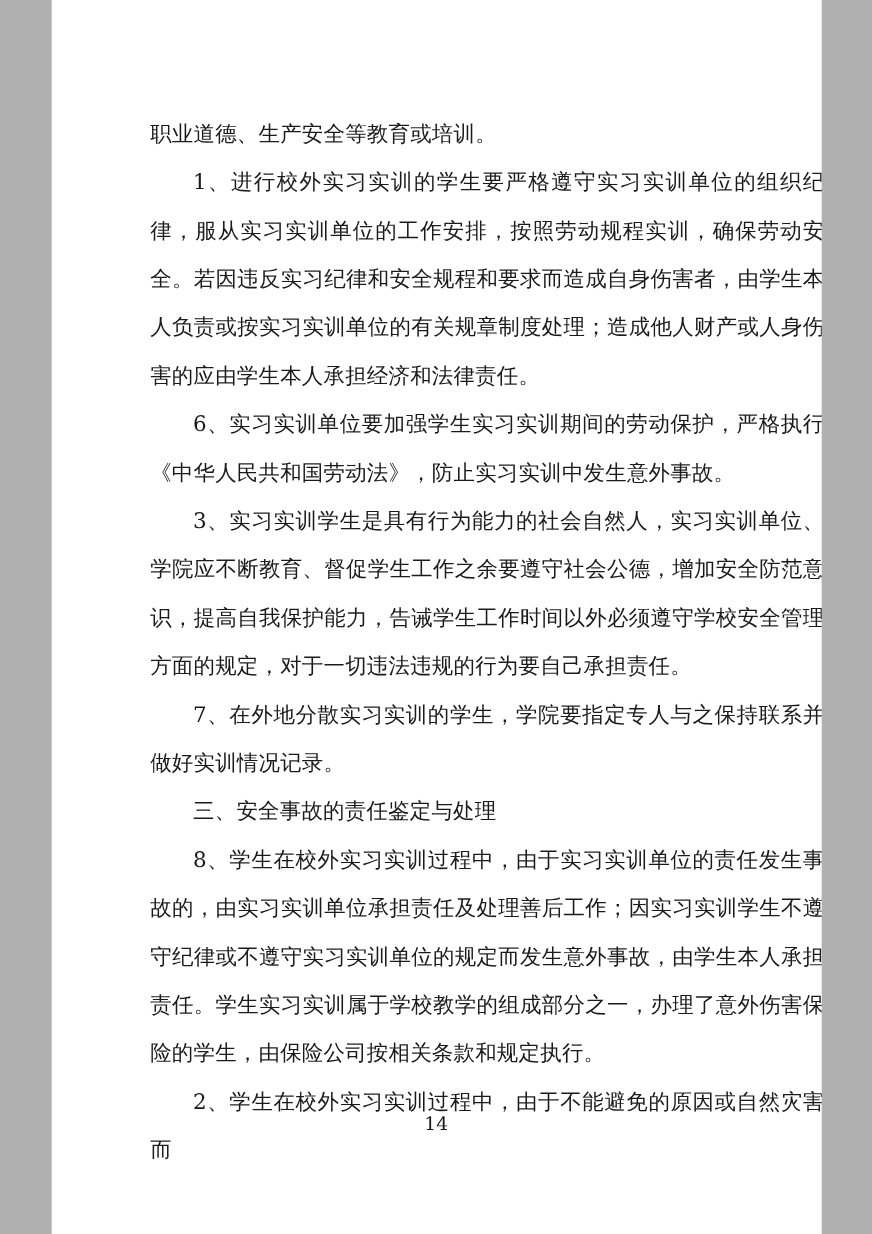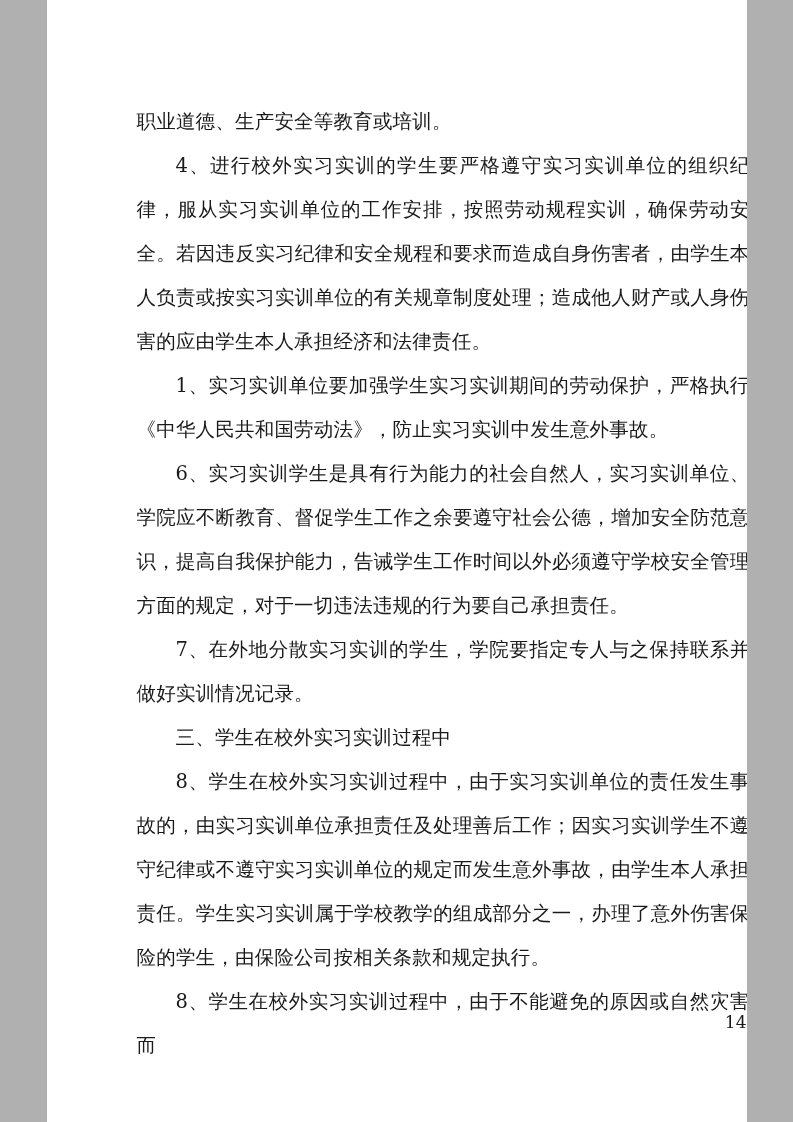--- a/index.html
+++ b/index.html
@@ -36,34 +36,34 @@
     letter-spacing: 0.2px;
   }
   p.indent {
     text-indent: 39px;
   }
   .page-number {
     position: absolute;
     left: 0;
     right: 0;
     top: 1012px;
-    text-align: right;
+    text-align: center;
     font-family: "DejaVu Serif", serif;
     font-size: 17px;
     color: #1a1a1a;
   }
 </style>
 </head>
 <body>
 
 <div class="page">
   <div class="content">
     <p class="para">职业道德、生产安全等教育或培训。</p>
-    <p class="para indent">4、进行校外实习实训的学生要严格遵守实习实训单位的组织纪律，服从实习实训单位的工作安排，按照劳动规程实训，确保劳动安全。若因违反实习纪律和安全规程和要求而造成自身伤害者，由学生本人负责或按实习实训单位的有关规章制度处理；造成他人财产或人身伤害的应由学生本人承担经济和法律责任。</p>
-    <p class="para indent">1、实习实训单位要加强学生实习实训期间的劳动保护，严格执行《中华人民共和国劳动法》，防止实习实训中发生意外事故。</p>
-    <p class="para indent">6、实习实训学生是具有行为能力的社会自然人，实习实训单位、学院应不断教育、督促学生工作之余要遵守社会公德，增加安全防范意识，提高自我保护能力，告诫学生工作时间以外必须遵守学校安全管理方面的规定，对于一切违法违规的行为要自己承担责任。</p>
+    <p class="para indent">1、进行校外实习实训的学生要严格遵守实习实训单位的组织纪律，服从实习实训单位的工作安排，按照劳动规程实训，确保劳动安全。若因违反实习纪律和安全规程和要求而造成自身伤害者，由学生本人负责或按实习实训单位的有关规章制度处理；造成他人财产或人身伤害的应由学生本人承担经济和法律责任。</p>
+    <p class="para indent">6、实习实训单位要加强学生实习实训期间的劳动保护，严格执行《中华人民共和国劳动法》，防止实习实训中发生意外事故。</p>
+    <p class="para indent">3、实习实训学生是具有行为能力的社会自然人，实习实训单位、学院应不断教育、督促学生工作之余要遵守社会公德，增加安全防范意识，提高自我保护能力，告诫学生工作时间以外必须遵守学校安全管理方面的规定，对于一切违法违规的行为要自己承担责任。</p>
     <p class="para indent">7、在外地分散实习实训的学生，学院要指定专人与之保持联系并做好实训情况记录。</p>
-    <p class="para indent">三、学生在校外实习实训过程中</p>
+    <p class="para indent">三、安全事故的责任鉴定与处理</p>
     <p class="para indent">8、学生在校外实习实训过程中，由于实习实训单位的责任发生事故的，由实习实训单位承担责任及处理善后工作；因实习实训学生不遵守纪律或不遵守实习实训单位的规定而发生意外事故，由学生本人承担责任。学生实习实训属于学校教学的组成部分之一，办理了意外伤害保险的学生，由保险公司按相关条款和规定执行。</p>
-    <p class="para indent">8、学生在校外实习实训过程中，由于不能避免的原因或自然灾害而</p>
+    <p class="para indent">2、学生在校外实习实训过程中，由于不能避免的原因或自然灾害而</p>
   </div>
   <div class="page-number">14</div>
 </div>
 
 </body></html>

